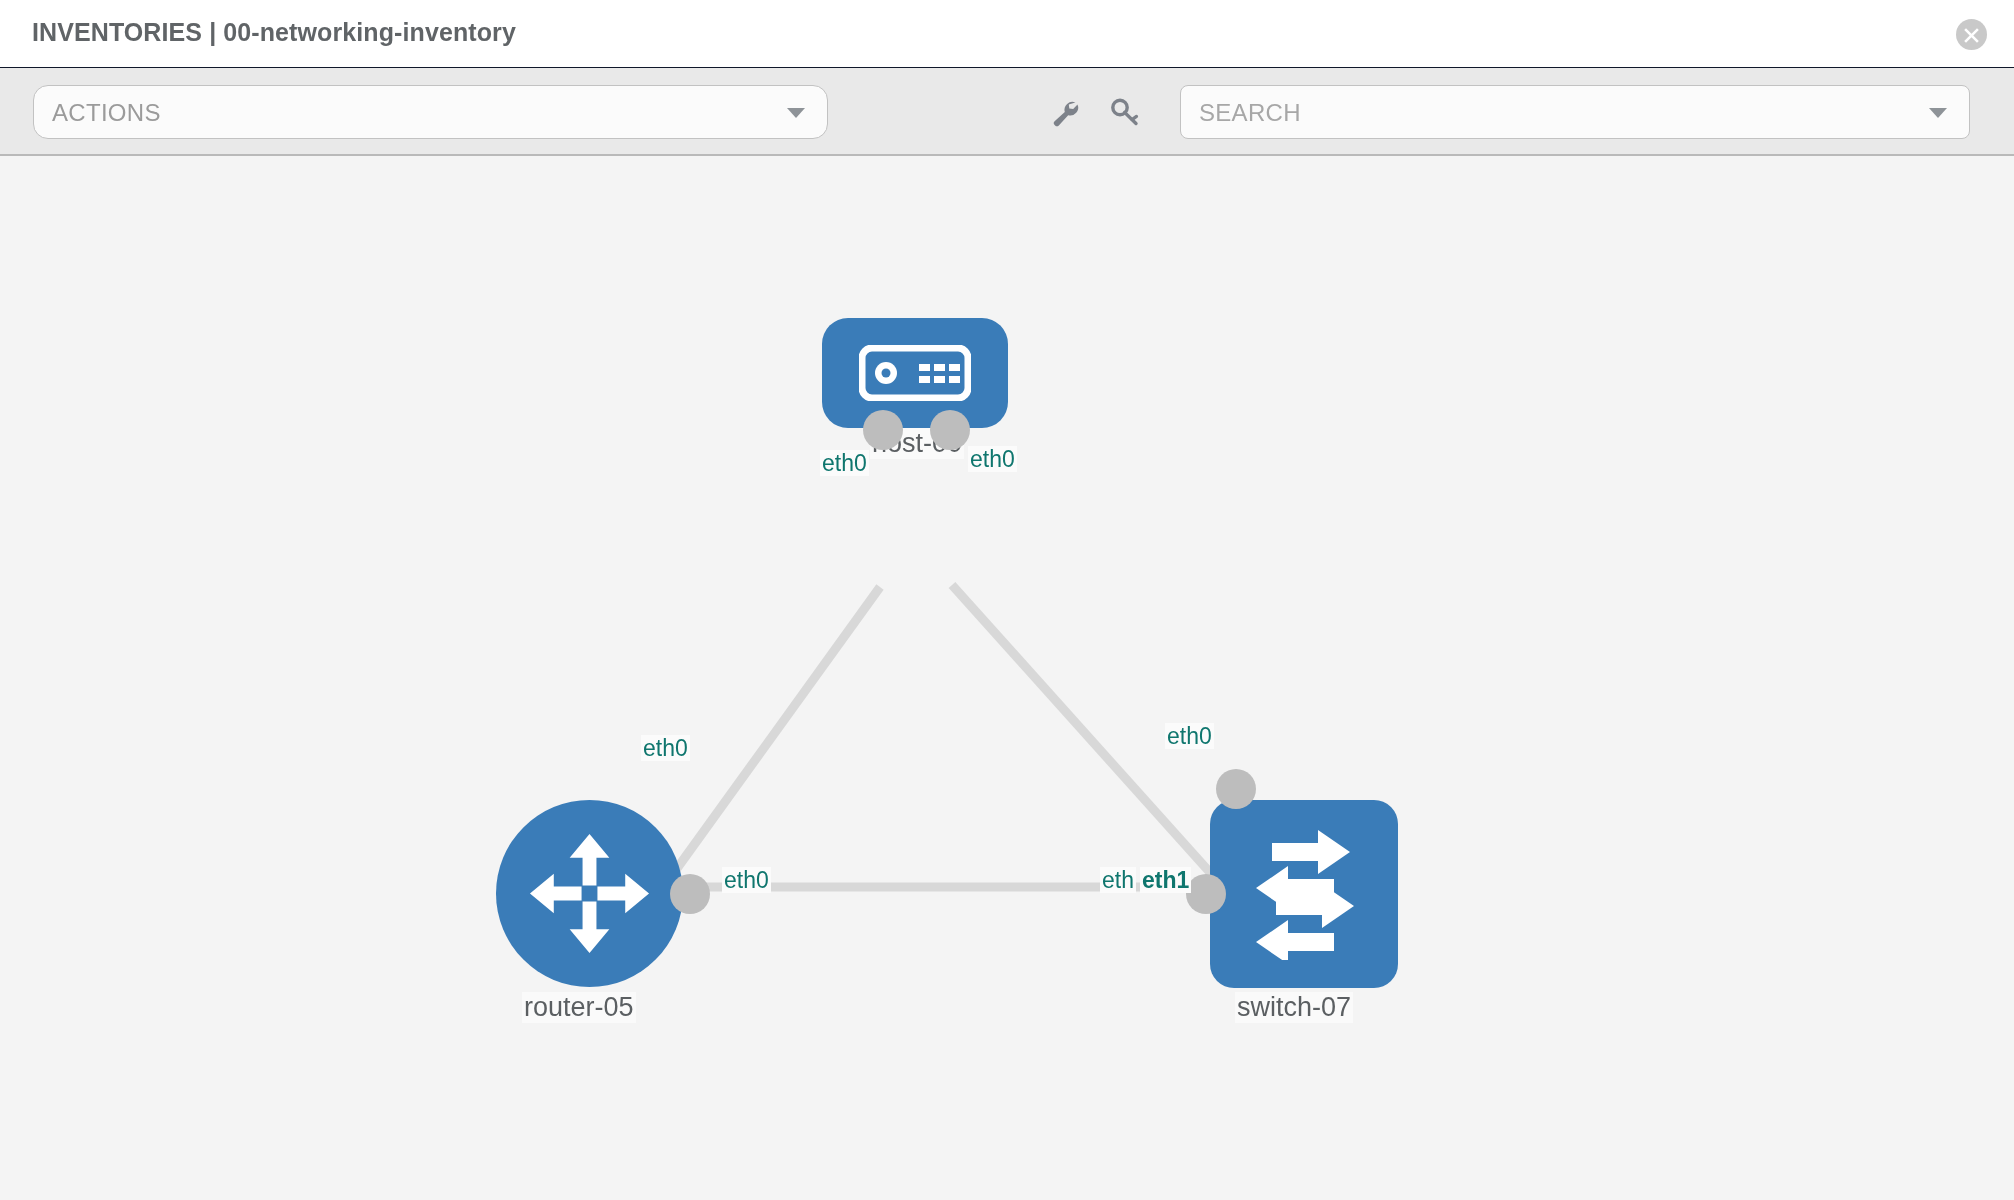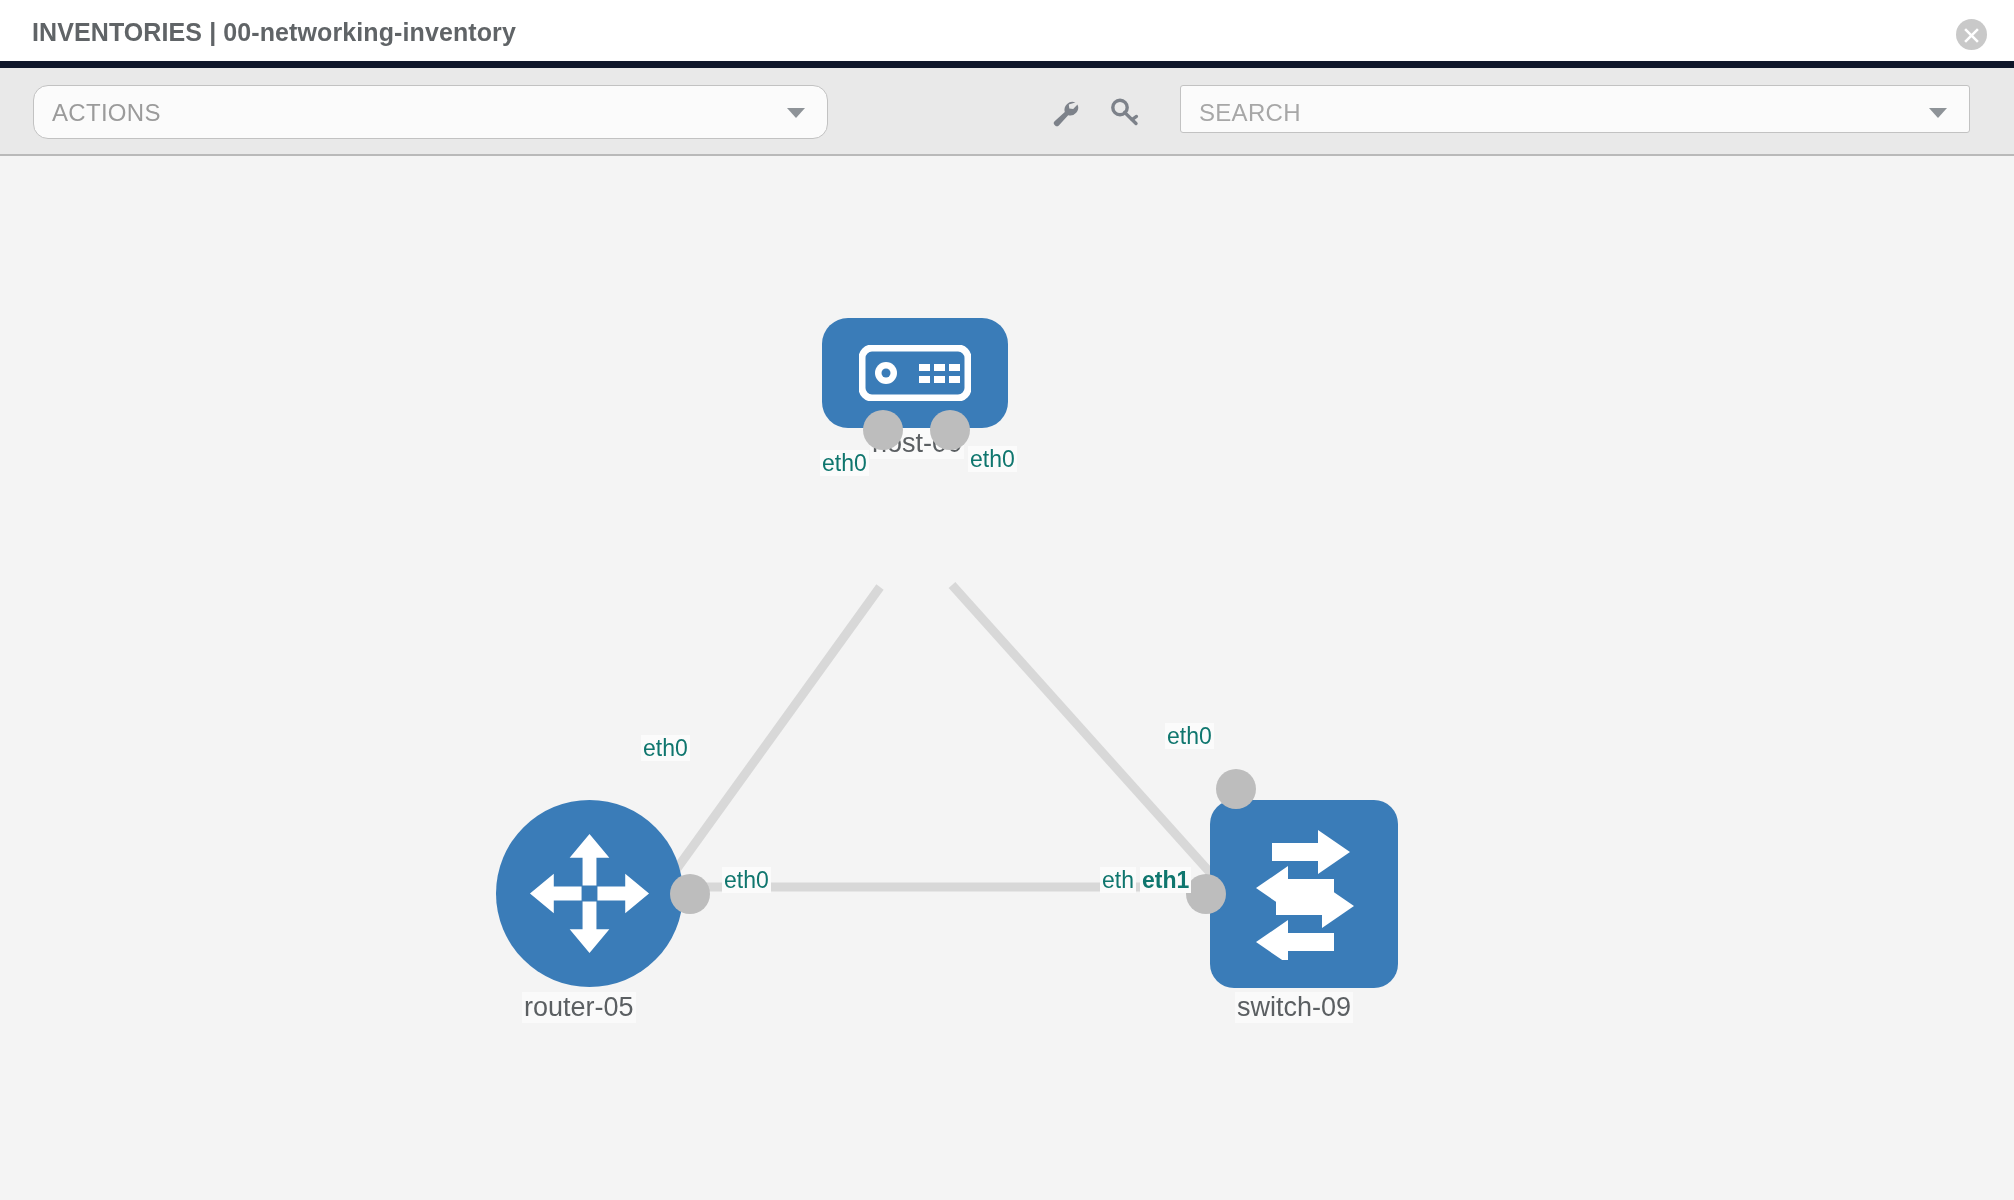--- a/index.html
+++ b/index.html
@@ -20,21 +20,21 @@
     background: #f4f4f4;
   }
 
   
   .header {
     position: absolute;
     top: 0; left: 0;
     width: 2014px;
     height: 68px;
     background: #ffffff;
-    border-bottom: 7px solid #0f172a;
+    border-bottom: 1px solid #0f172a;
     box-sizing: border-box;
   }
   .header-title {
     position: absolute;
     left: 32px;
     top: 18px;
     font-size: 25px;
     font-weight: bold;
     color: #606467;
     letter-spacing: 0.1px;
@@ -99,24 +99,24 @@
     cursor: pointer;
   }
   .tool-icon.wrench { left: 1048px; }
   .tool-icon.key    { left: 1108px; }
 
   .search-box {
     position: absolute;
     left: 1180px;
     top: 17px;
     width: 790px;
-    height: 48px;
+    height: 54px;
     background: #fbfbfb;
     border: 1px solid #c2c2c2;
-    border-radius: 3px;
+    border-radius: 8px;
     box-sizing: border-box;
     cursor: text;
   }
   .search-box .label {
     position: absolute;
     left: 18px;
     top: 13px;
     font-size: 24px;
     color: #a7a7a7;
     letter-spacing: 0.3px;
@@ -272,21 +272,21 @@
       <div class="node-shape rrect-sq" style="left:0; top:0; width:188px; height:188px;"></div>
       <svg style="position:absolute; left:30px; top:28px;" width="130" height="132" viewBox="0 0 130 132" aria-hidden="true">
         <g fill="#ffffff">
           <path d="M78 2 L110 24 L78 46 L78 33 L32 33 L32 15 L78 15 Z"></path>
           <path d="M48 38 L16 60 L48 82 L48 69 L94 69 L94 51 L48 51 Z"></path>
           <path d="M78 50 L110 72 L78 94 L78 81 L32 81 L32 63 L78 63 Z" opacity="0"></path>
           <path d="M82 56 L114 78 L82 100 L82 87 L36 87 L36 69 L82 69 Z"></path>
           <path d="M48 92 L16 114 L48 136 L48 123 L94 123 L94 105 L48 105 Z"></path>
         </g>
       </svg>
-      <div class="node-label" style="left:25px; top:192px;">switch-09</div>
+      <div class="node-label" style="left:25px; top:192px;">switch-07</div>
     </div>
 
     <div class="nub" style="left:1216px; top:612px;"></div>
     <div class="nub" style="left:1186px; top:717px;"></div>
 
     <div class="iface-label" style="left:820px; top:293px;">eth0</div>
 
     <div class="iface-label" style="left:968px; top:289px;">eth0</div>
 
     <div class="iface-label" style="left:641px; top:578px;">eth0</div>

